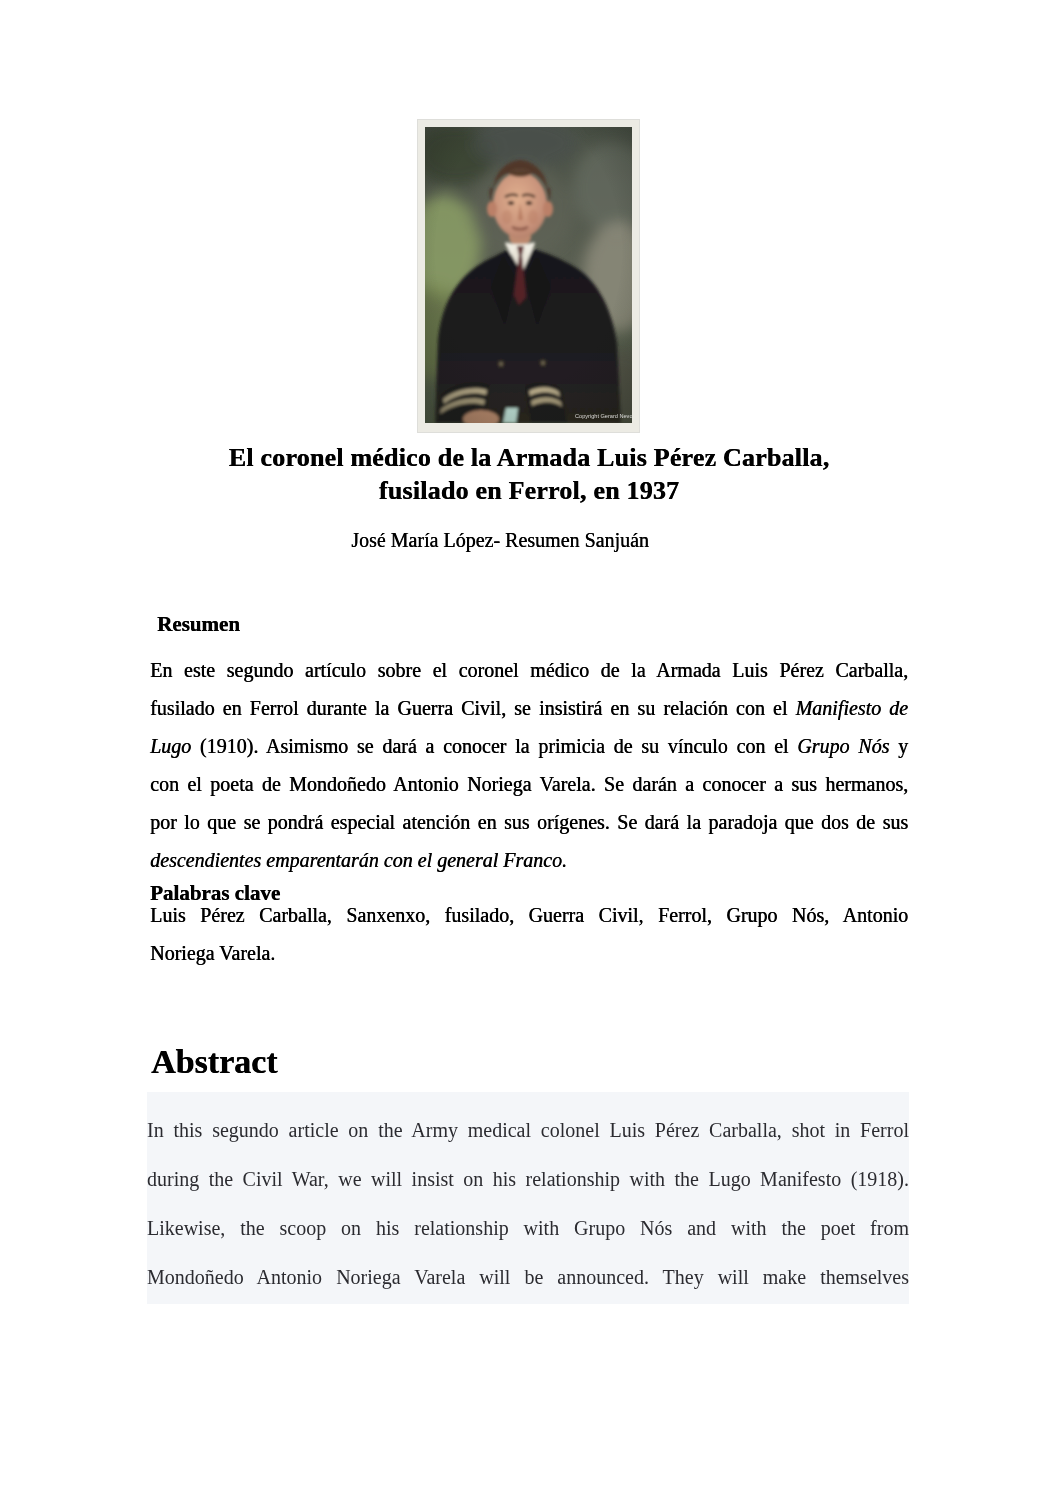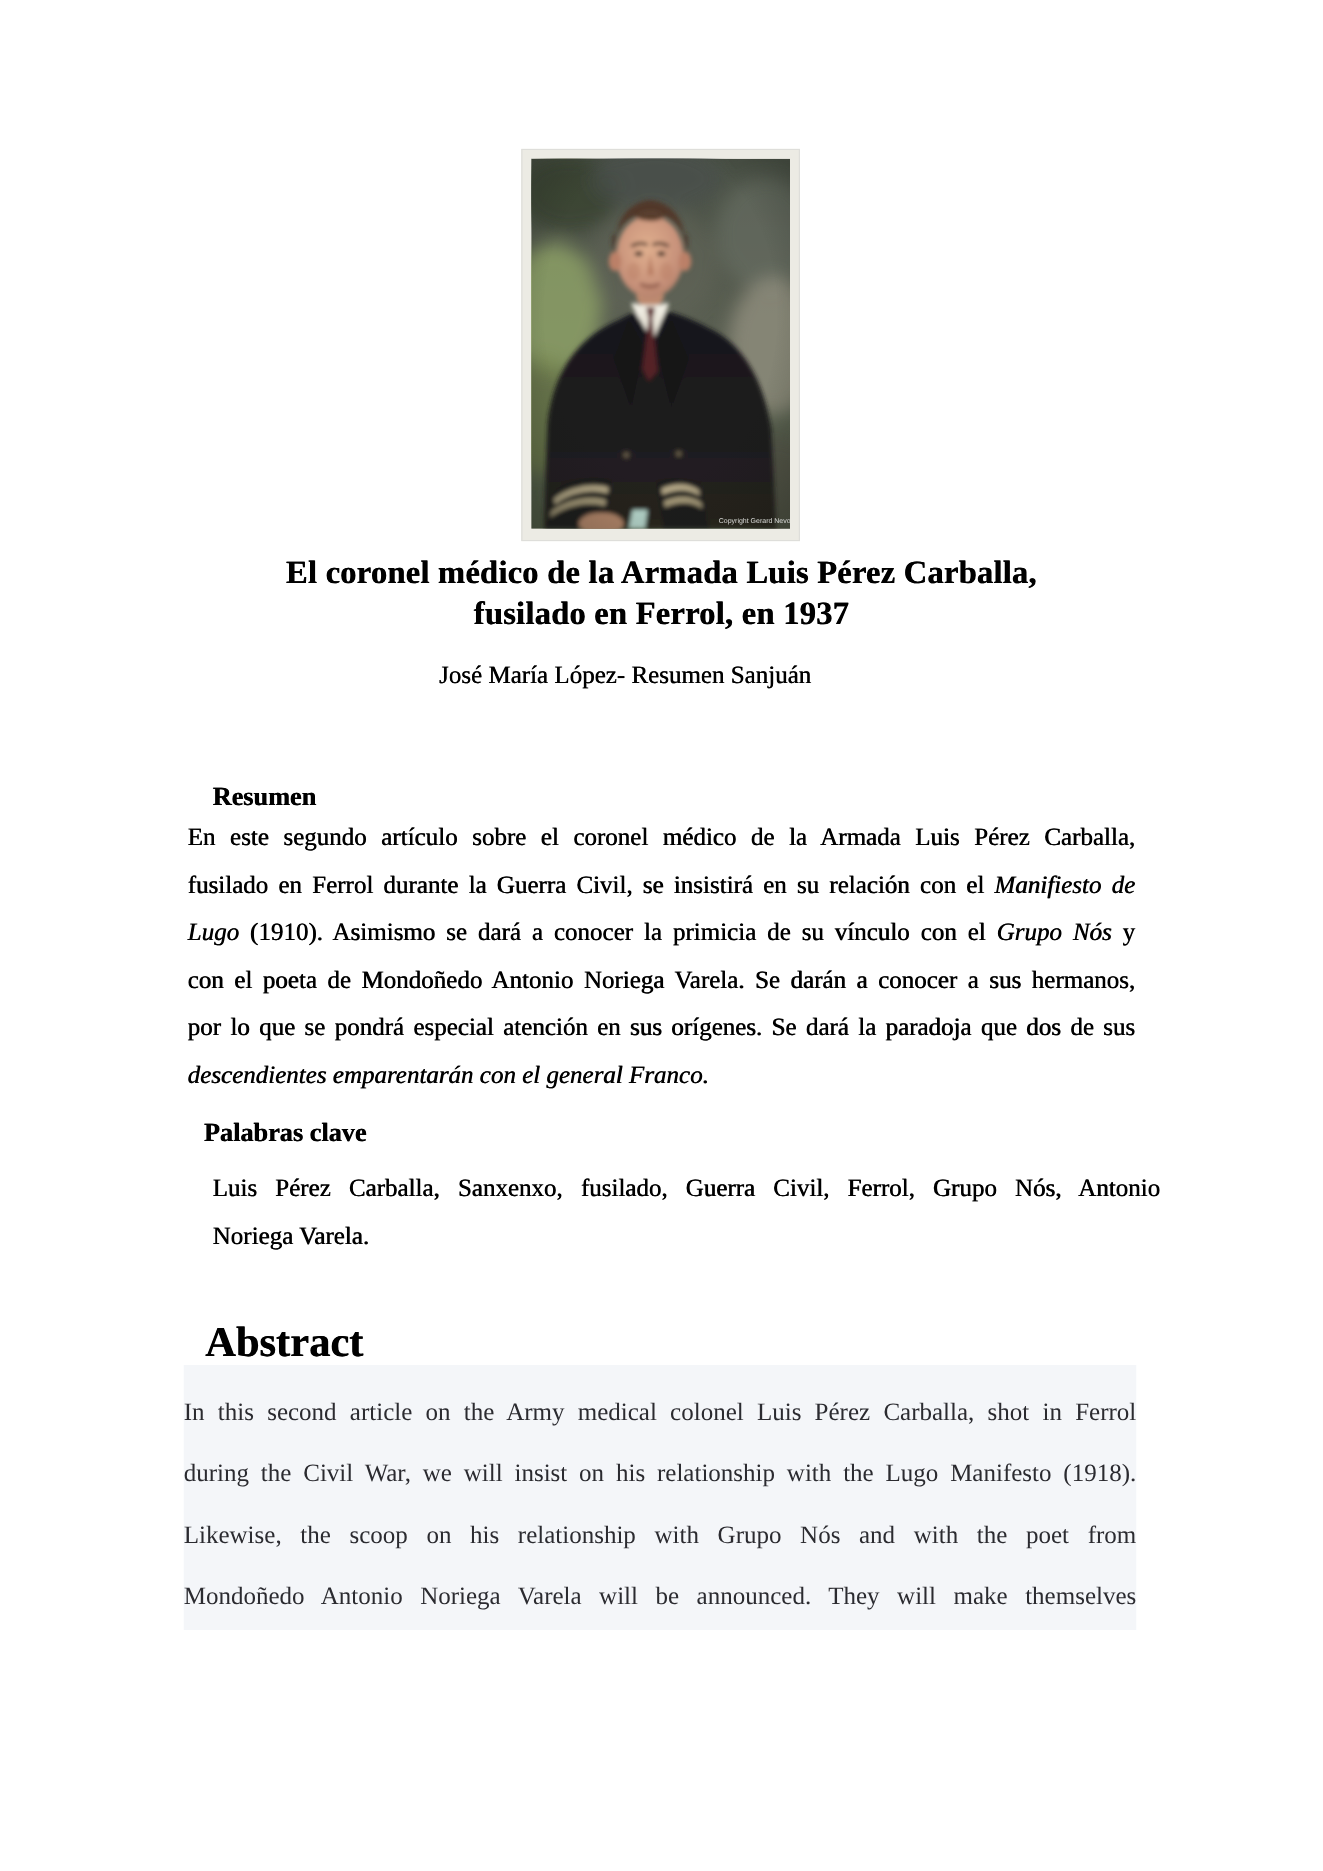--- a/index.html
+++ b/index.html
@@ -24,38 +24,38 @@
     text-shadow:0.4px 0 0 currentColor;
   }
   .author {
     position:absolute; left:150px; top:527px; width:700px;
     text-align:center; font-size:20px; line-height:26px;
     text-shadow:0.35px 0 0 currentColor;
   }
 
   
   .h2 {
-    position:absolute; margin:13px; font-size:21px; line-height:24px; font-weight:bold;
+    position:absolute; margin:0; font-size:21px; line-height:24px; font-weight:bold;
     text-shadow:0.4px 0 0 currentColor;
   }
   .h-resumen   { left:157px; top:612px; }
   .h-palabras  { left:150px; top:881px; }
   .h-abstract  { left:151px; top:1047px; font-size:34px; line-height:30px; }
 
   
   .para { position:absolute; left:150px; width:758px; }
   .para .line { text-align:justify; text-align-last:justify; white-space:normal; }
   .para .line .it { font-style:italic; }
 
   .para-resumen  { top:651px;  font-size:20px; line-height:38px;
                    text-shadow:0.45px 0 0 currentColor; }
   .para-resumen .line:last-child { text-align-last:left;font-style:italic; }
 
-  .para-palabras { top:932px;  font-size:20px; line-height:38px;
-                   text-shadow:0.45px 0 0 currentColor;margin-left:20px; }
+  .para-palabras { top:896px;  font-size:20px; line-height:38px;
+                   text-shadow:0.45px 0 0 currentColor; }
   .para-palabras .line:last-child { text-align-last:left; }
 
   .para-abstract { left:147px; width:762px; top:1092px; font-size:20px; line-height:49px;
                    padding:14px 0 2px 0; background:#f4f6f9; color:#2b2b30; }
 </style>
 </head>
 <body>
 
 <div class="page">
 
@@ -187,19 +187,19 @@
     </div>
 
   <h2 class="h2 h-palabras">Palabras clave</h2>
   <div class="para para-palabras">
       <div class="line"><span>Luis Pérez Carballa, Sanxenxo, fusilado, Guerra Civil, Ferrol, Grupo Nós, Antonio</span></div>
       <div class="line"><span>Noriega Varela.</span></div>
     </div>
 
   <h2 class="h2 h-abstract">Abstract</h2>
   <div class="para para-abstract">
-      <div class="line"><span>In this second article on the Army medical colonel Luis Pérez Carballa, shot in Ferrol</span></div>
+      <div class="line"><span>In this segundo article on the Army medical colonel Luis Pérez Carballa, shot in Ferrol</span></div>
       <div class="line"><span>during the Civil War, we will insist on his relationship with the Lugo Manifesto (1918).</span></div>
       <div class="line"><span>Likewise, the scoop on his relationship with Grupo Nós and with the poet from</span></div>
       <div class="line"><span>Mondoñedo Antonio Noriega Varela will be announced. They will make themselves</span></div>
     </div>
 
 </div>
 
 </body></html>

